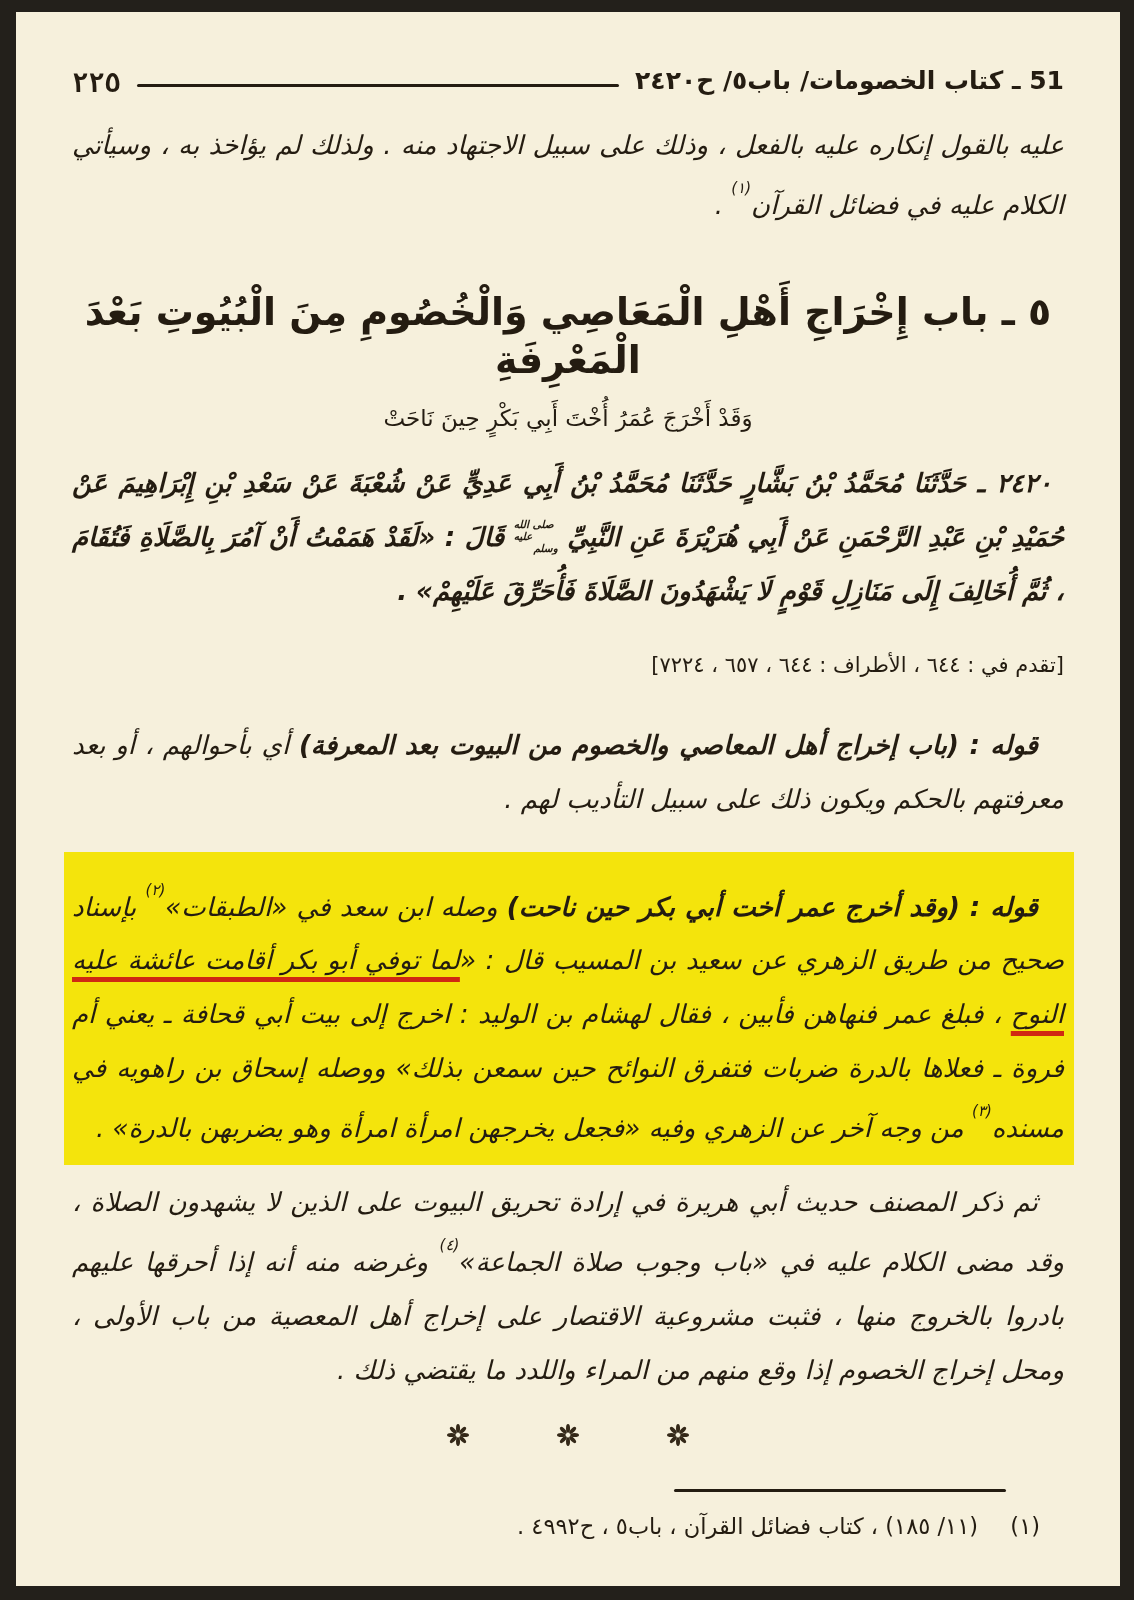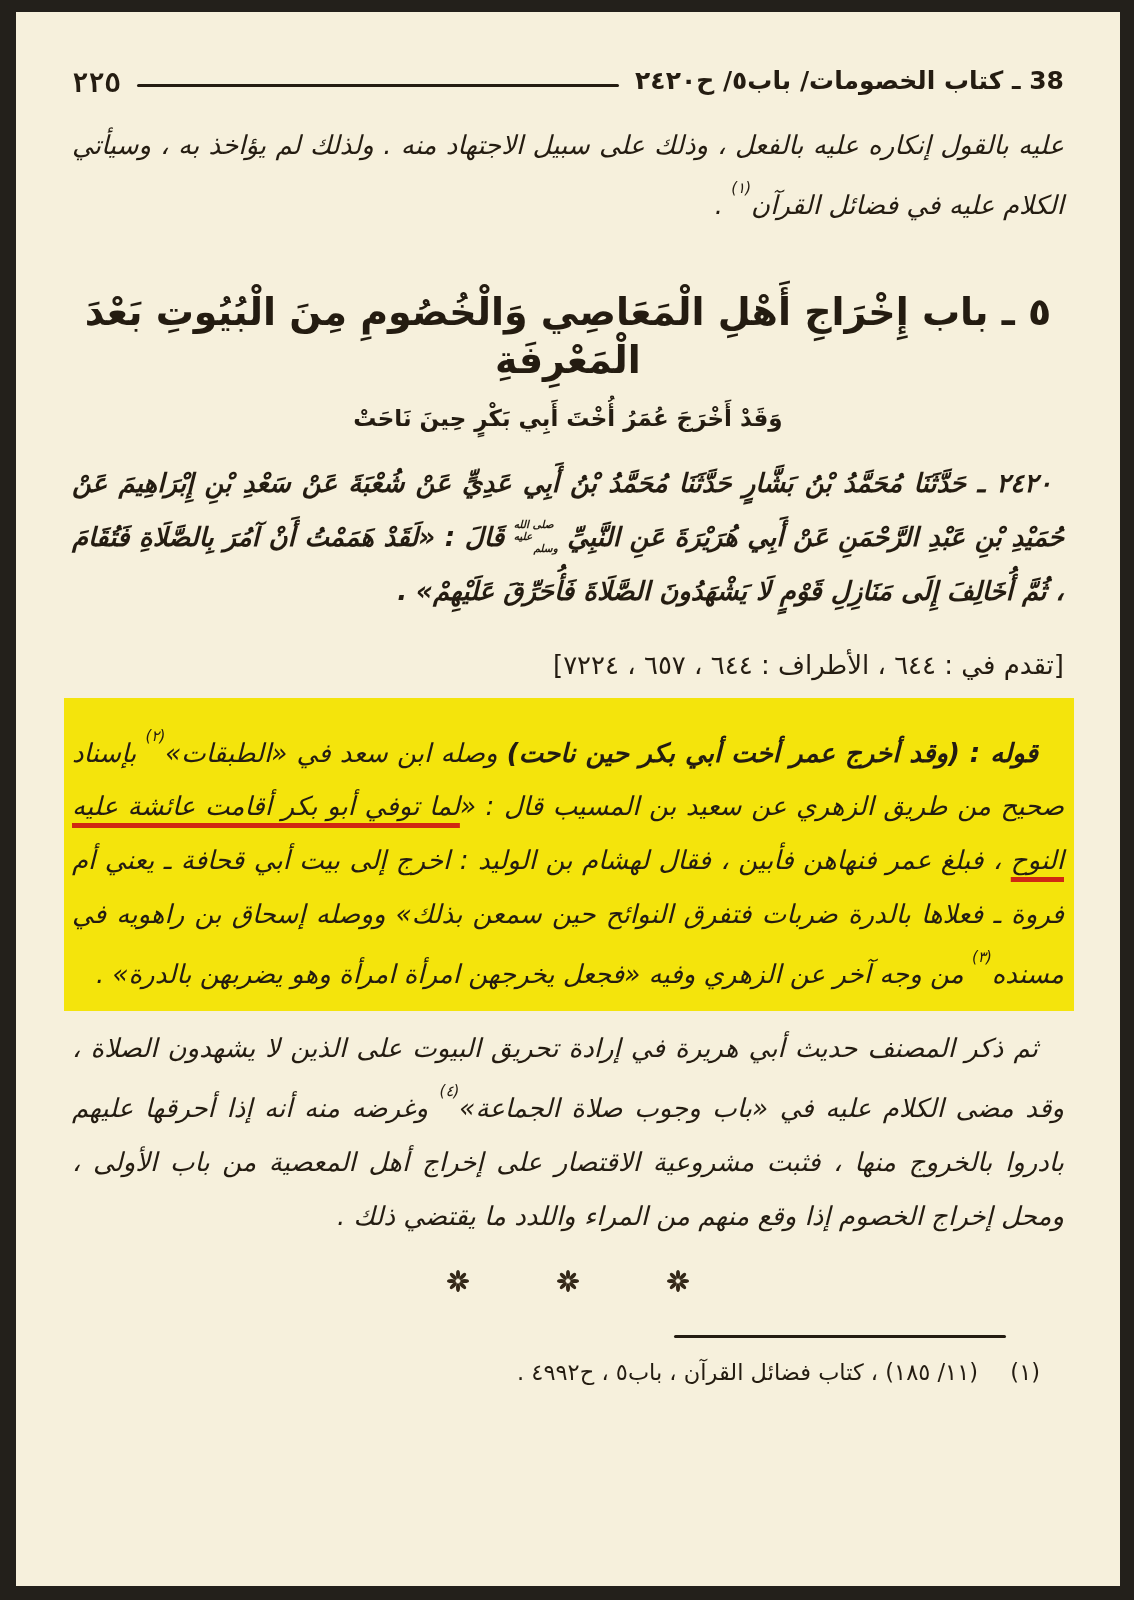--- a/index.html
+++ b/index.html
@@ -43,31 +43,31 @@
   }
   .indent{text-indent:26px;}
   .small-indent{text-indent:12px;}
   .bold{font-weight:bold;}
   .intro{margin-top:18px;}
   .chapter-title{
     margin-top:56px;font-weight:bold;font-size:38px;line-height:48px;
     text-align:center;text-align-last:center;
   }
   .chapter-subtitle{
-    margin-top:14px;font-weight:bold;font-size:23px;line-height:40px;
+    margin-top:14px;font-weight:normal;font-size:23px;line-height:40px;
     text-align:center;text-align-last:center;
   }
   .hadith{margin-top:18px;font-weight:bold;}
   .pbuh{
     display:inline-block;width:44px;font-size:10.5px;line-height:1.15;
     text-align:left;vertical-align:-6px;font-weight:bold;white-space:normal;
     text-indent:0;
   }
   .takhrij{
-    margin-top:2px;font-size:26px;line-height:42px;text-align:right;text-align-last:right;
+    margin-top:2px;font-size:21px;line-height:42px;text-align:right;text-align-last:right;
   }
   .commentary1{margin-top:32px;}
   .highlight-block{
     margin:12px -10px 0 -8px;
     padding:22px 10px 10px 8px;
     background:var(--c-highlight,#f2e20e);
   }
   .red-underline{
     text-decoration-line:underline;
     text-decoration-color:var(--c-underline,#d02812);
@@ -96,34 +96,35 @@
   .fn-marker{min-width:42px;text-align:right;flex:0 0 auto;}
   .fn-text{text-align:right;margin-left:42px;}
 </style>
 </head>
 <body>
 
 <div class="page-frame">
   <div class="paper">
 
     <div class="header">
-      <span class="header-title">38 ـ كتاب الخصومات/ باب٥/ ح٢٤٢٠</span>
+      <span class="header-title">51 ـ كتاب الخصومات/ باب٥/ ح٢٤٢٠</span>
       <span class="header-rule"></span>
       <span class="page-number">٢٢٥</span>
     </div>
 
     <p class="para intro"><span>عليه بالقول إنكاره عليه بالفعل ، وذلك على سبيل الاجتهاد منه . ولذلك لم يؤاخذ به ، وسيأتي الكلام عليه في فضائل القرآن</span><sup class="sup-ref">(١)</sup><span> .</span></p>
 
     <div class="chapter-title">٥ ـ باب إِخْرَاجِ أَهْلِ الْمَعَاصِي وَالْخُصُومِ مِنَ الْبُيُوتِ بَعْدَ الْمَعْرِفَةِ</div>
     <div class="chapter-subtitle">وَقَدْ أَخْرَجَ عُمَرُ أُخْتَ أَبِي بَكْرٍ حِينَ نَاحَتْ</div>
 
     <p class="para hadith small-indent"><span>٢٤٢٠</span><span> ـ حَدَّثَنَا مُحَمَّدُ بْنُ بَشَّارٍ حَدَّثَنَا مُحَمَّدُ بْنُ أَبِي عَدِيٍّ عَنْ شُعْبَةَ عَنْ سَعْدِ بْنِ إِبْرَاهِيمَ عَنْ حُمَيْدِ بْنِ عَبْدِ الرَّحْمَنِ عَنْ أَبِي هُرَيْرَةَ عَنِ النَّبِيِّ </span><span class="pbuh">صلى الله عليه وسلم</span><span> قَالَ : </span><span>«لَقَدْ هَمَمْتُ أَنْ آمُرَ بِالصَّلَاةِ فَتُقَامَ ، ثُمَّ أُخَالِفَ إِلَى مَنَازِلِ قَوْمٍ لَا يَشْهَدُونَ الصَّلَاةَ فَأُحَرِّقَ عَلَيْهِمْ» .</span></p>
 
     <div class="takhrij">[تقدم في : ٦٤٤ ، الأطراف : ٦٤٤ ، ٦٥٧ ، ٧٢٢٤]</div>
 
+    <p class="para commentary1 indent"><span class="bold">قوله : (باب إخراج أهل المعاصي والخصوم من البيوت بعد المعرفة)</span><span> أي بأحوالهم ، أو بعد معرفتهم بالحكم ويكون ذلك على سبيل التأديب لهم .</span></p>
 
     <div class="highlight-block">
       <p class="para indent" style="margin:0;"><span class="bold">قوله : (وقد أخرج عمر أخت أبي بكر حين ناحت)</span><span> وصله ابن سعد في «الطبقات»</span><sup class="sup-ref">(٢)</sup><span> بإسناد صحيح من طريق الزهري عن سعيد بن المسيب قال : «</span><span class="red-underline">لما توفي أبو بكر أقامت عائشة عليه النوح</span><span> ، فبلغ عمر فنهاهن فأبين ، فقال لهشام بن الوليد : اخرج إلى بيت أبي قحافة ـ يعني أم فروة ـ فعلاها بالدرة ضربات فتفرق النوائح حين سمعن بذلك» ووصله إسحاق بن راهويه في مسنده</span><sup class="sup-ref">(٣)</sup><span> من وجه آخر عن الزهري وفيه «فجعل يخرجهن امرأة امرأة وهو يضربهن بالدرة» .</span></p>
     </div>
 
     <p class="para commentary2 indent"><span>ثم ذكر المصنف حديث أبي هريرة في إرادة تحريق البيوت على الذين لا يشهدون الصلاة ، وقد مضى الكلام عليه في «باب وجوب صلاة الجماعة»</span><sup class="sup-ref">(٤)</sup><span> وغرضه منه أنه إذا أحرقها عليهم بادروا بالخروج منها ، فثبت مشروعية الاقتصار على إخراج أهل المعصية من باب الأولى ، ومحل إخراج الخصوم إذا وقع منهم من المراء واللدد ما يقتضي ذلك .</span></p>
 
     <div class="stars-row">
       <svg class="star-icon" viewBox="0 0 24 24" aria-hidden="true">
         <g fill="currentColor">

